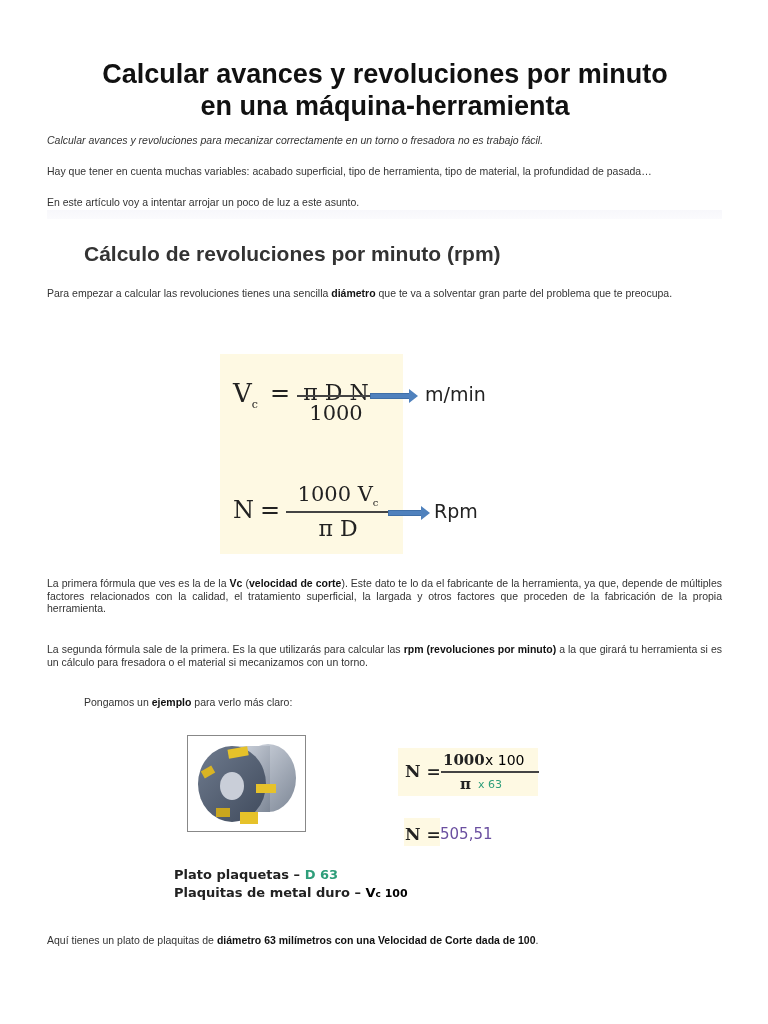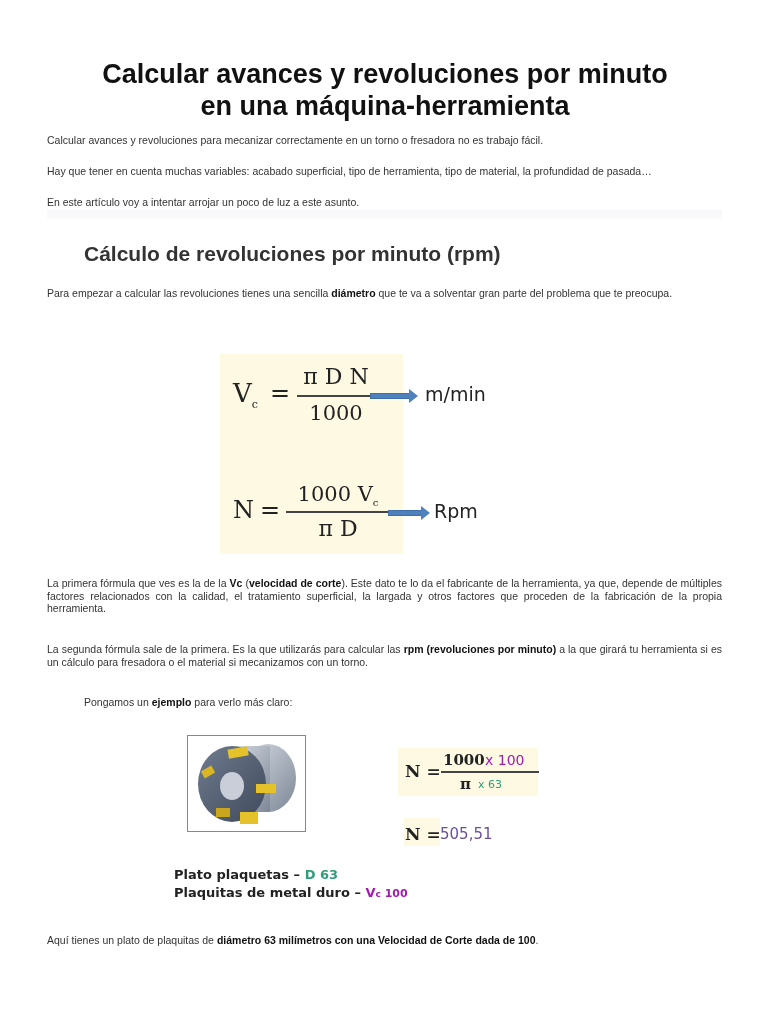--- a/index.html
+++ b/index.html
@@ -14,49 +14,49 @@
   .formula-box { left:220px; top:354px; width:183px; height:200px; background:#fef9e3; }
   .serif { font-family:"DejaVu Serif", "Liberation Serif", serif; color:#222; }
   .frac-line { position:absolute; height:1.5px; background:#444; }
   .arrow { position:absolute; height:8px; }
   .arrow .shaft { position:absolute; left:0; top:1px; height:6px; background:#4f81bd; border:1px solid #3f6fa8; box-sizing:border-box; }
   .arrow .head { position:absolute; top:-3px; width:0; height:0; border-top:7px solid transparent; border-bottom:7px solid transparent; border-left:9px solid #4f81bd; }
   .unit { font-family:"DejaVu Sans", sans-serif; font-size:19px; color:#222; }
   .tool-img { left:187px; top:735px; width:119px; height:97px; border:1px solid #888; background:#fff; box-sizing:border-box; }
   .ex-box { background:#fef9e3; position:absolute; }
   .green { color:#2e9e7a; }
-  .orange { color:#a21caf; }
+  .orange { color:#000000; }
   .purple { color:#6a4fa0;text-align:right; }
   .legend { font-family:"DejaVu Sans", sans-serif; font-size:13px; color:#222; line-height:18px; }
 </style>
 </head>
 <body>
 
 <div class="abs title">
   <div>Calcular avances y revoluciones por minuto</div>
   <div>en una máquina-herramienta</div>
 </div>
 
-<div class="abs p" style="top:134px;">Calcular avances y revoluciones para mecanizar correctamente en un torno o fresadora no es trabajo fácil.</div>
+<div class="abs p" style="top:134px;font-style:italic;">Calcular avances y revoluciones para mecanizar correctamente en un torno o fresadora no es trabajo fácil.</div>
 <div class="abs p" style="top:165px;">Hay que tener en cuenta muchas variables: acabado superficial, tipo de herramienta, tipo de material, la profundidad de pasada…</div>
 <div class="abs p" style="top:196px;">En este artículo voy a intentar arrojar un poco de luz a este asunto.</div>
 <div class="abs divider"></div>
 
 <div class="abs h2">Cálculo de revoluciones por minuto (rpm)</div>
 
 <div class="abs p justify" style="top:287px;">
   <span>Para empezar a calcular las revoluciones tienes una sencilla </span><b>diámetro</b><span> que te va a solventar gran parte del problema que te preocupa.</span>
 </div>
 
 <div class="abs formula-box"></div>
 <div class="abs" style="left:220px;top:354px;width:300px;height:200px;">
 
   <span class="abs serif" style="left:13px;top:24px;font-size:26px;"><span>V</span><sub style="font-size:11px;">c</sub></span>
   <span class="abs serif" style="left:50px;top:25px;font-size:24px;">=</span>
-  <span class="abs serif" style="left:80px;top:10px;width:72px;text-align:center;font-size:22px;">π D N</span>
+  <span class="abs serif" style="left:80px;top:26px;width:72px;text-align:center;font-size:22px;">π D N</span>
   <div class="frac-line" style="left:77px;top:41px;width:75px;"></div>
   <span class="abs serif" style="left:80px;top:47px;width:72px;text-align:center;font-size:21px;">1000</span>
   <div class="arrow" style="left:150px;top:38px;width:48px;">
     <div class="shaft" style="width:40px;"></div>
       <div class="head" style="left:39px;"></div>
   </div>
   <span class="abs unit" style="left:205px;top:29px;">m/min</span>
 
   <span class="abs serif" style="left:13px;top:142px;font-size:24px;">N</span>
   <span class="abs serif" style="left:40px;top:142px;font-size:24px;">=</span>

